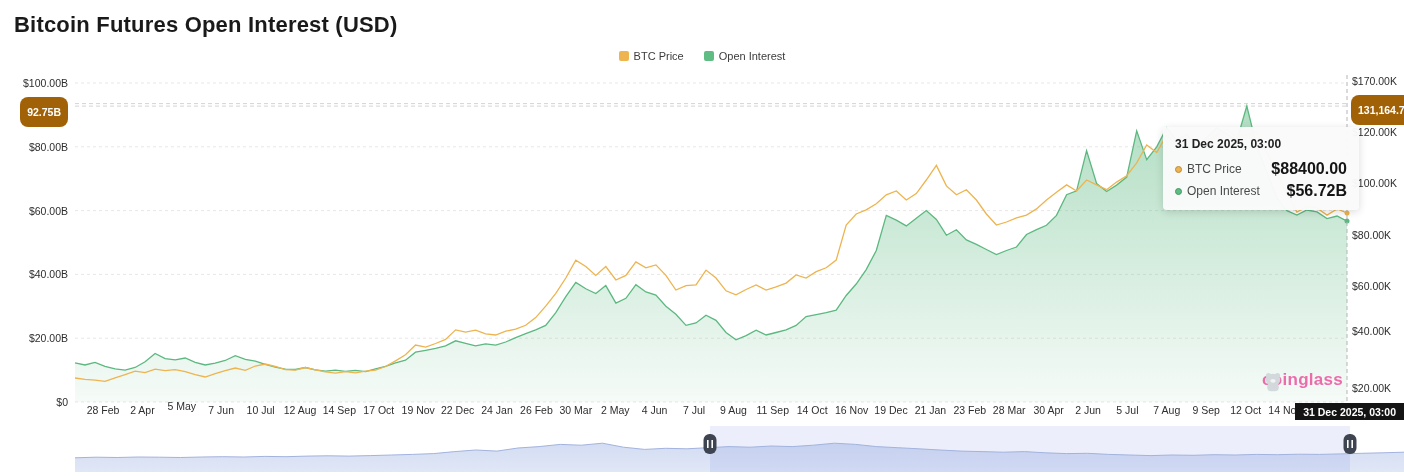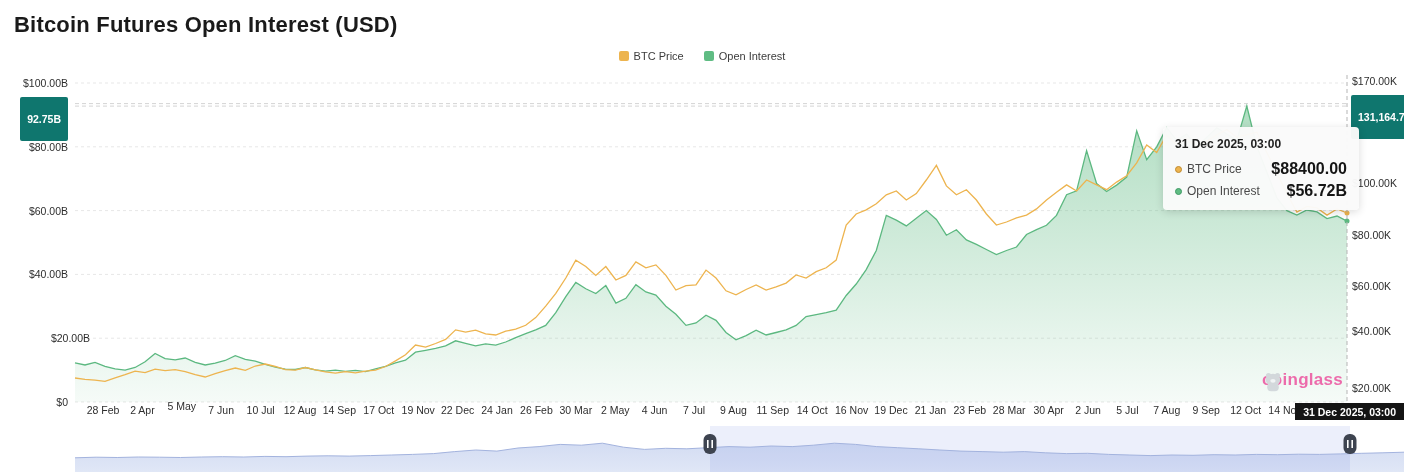--- a/index.html
+++ b/index.html
@@ -8,22 +8,22 @@
   #title{position:absolute;left:14px;top:12px;font-size:22px;font-weight:700;color:#1a1a1a;letter-spacing:.2px;}
   #legend{position:absolute;left:0;top:50px;width:1404px;display:flex;justify-content:center;gap:20px;}
   .legend-item{display:flex;align-items:center;gap:5px;cursor:pointer;}
   .legend-swatch{width:10px;height:10px;border-radius:2px;display:inline-block;}
   .legend-label{font-size:11px;color:#3c3c3c;}
   svg{position:absolute;left:0;top:0;}
   .axis-label{position:absolute;font-size:10.5px;color:#2e2e2e;line-height:12px;}
   .y-left{left:0;width:68px;text-align:right;}
   .y-right{left:1352px;text-align:left;}
   .x-label{transform:translateX(-50%);white-space:nowrap;}
-  .badge{position:absolute;background:#0f766e;color:#fff;font-weight:700;font-size:10.5px;
-         padding:16px 7px;border-radius:2px;white-space:nowrap;line-height:12px;}
+  .badge{position:absolute;background:#a16207;color:#fff;font-weight:700;font-size:10.5px;
+         padding:9px 7px;border-radius:8px;white-space:nowrap;line-height:12px;}
   #crosshair-label{position:absolute;right:0;top:403px;background:#141414;color:#fff;font-weight:700;
          font-size:10.5px;padding:2.5px 8px;white-space:nowrap;z-index:6;line-height:12px;}
   #tooltip{position:absolute;left:1163px;top:127px;width:172px;background:rgba(250,250,250,.97);
          border-radius:4px;box-shadow:0 2px 8px rgba(0,0,0,.14);padding:10px 12px;z-index:5;}
   #tooltip .tip-title{font-size:12px;font-weight:700;color:#222;margin-bottom:9px;}
   .tip-row{display:flex;align-items:center;margin-top:4px;}
   .tip-dot{width:7px;height:7px;border-radius:50%;margin-right:5px;box-sizing:border-box;}
   .tip-label{font-size:12px;color:#4a4a4a;}
   .tip-value{font-size:16px;font-weight:700;color:#151515;margin-left:auto;}
   #watermark{position:absolute;left:1262px;top:370px;display:flex;align-items:center;gap:4px;opacity:.8;z-index:1;}
@@ -93,21 +93,21 @@
           <rect x="1351.4" y="440" width="1.6" height="8" fill="#fff"></rect>
         </g>
       </g>
   </svg>
 
   <div id="ylabels-left">
       <div class="axis-label y-left" style="top: 77px;">$100.00B</div>
       <div class="axis-label y-left" style="top: 140.8px;">$80.00B</div>
       <div class="axis-label y-left" style="top: 204.6px;">$60.00B</div>
       <div class="axis-label y-left" style="top: 268.4px;">$40.00B</div>
-      <div class="axis-label y-left" style="top: 332.2px; margin-left: 22px;">$20.00B</div>
+      <div class="axis-label y-left" style="top: 332.2px;">$20.00B</div>
       <div class="axis-label y-left" style="top: 396px;">$0</div>
     </div>
   <div id="ylabels-right">
       <div class="axis-label y-right" style="top: 75px;">$170.00K</div>
       <div class="axis-label y-right" style="top: 126.167px;">$120.00K</div>
       <div class="axis-label y-right" style="top: 177.333px;">$100.00K</div>
       <div class="axis-label y-right" style="top: 228.5px;">$80.00K</div>
       <div class="axis-label y-right" style="top: 279.667px;">$60.00K</div>
       <div class="axis-label y-right" style="top: 325px; text-align: center;">$40.00K</div>
       <div class="axis-label y-right" style="top: 382px;">$20.00K</div>

